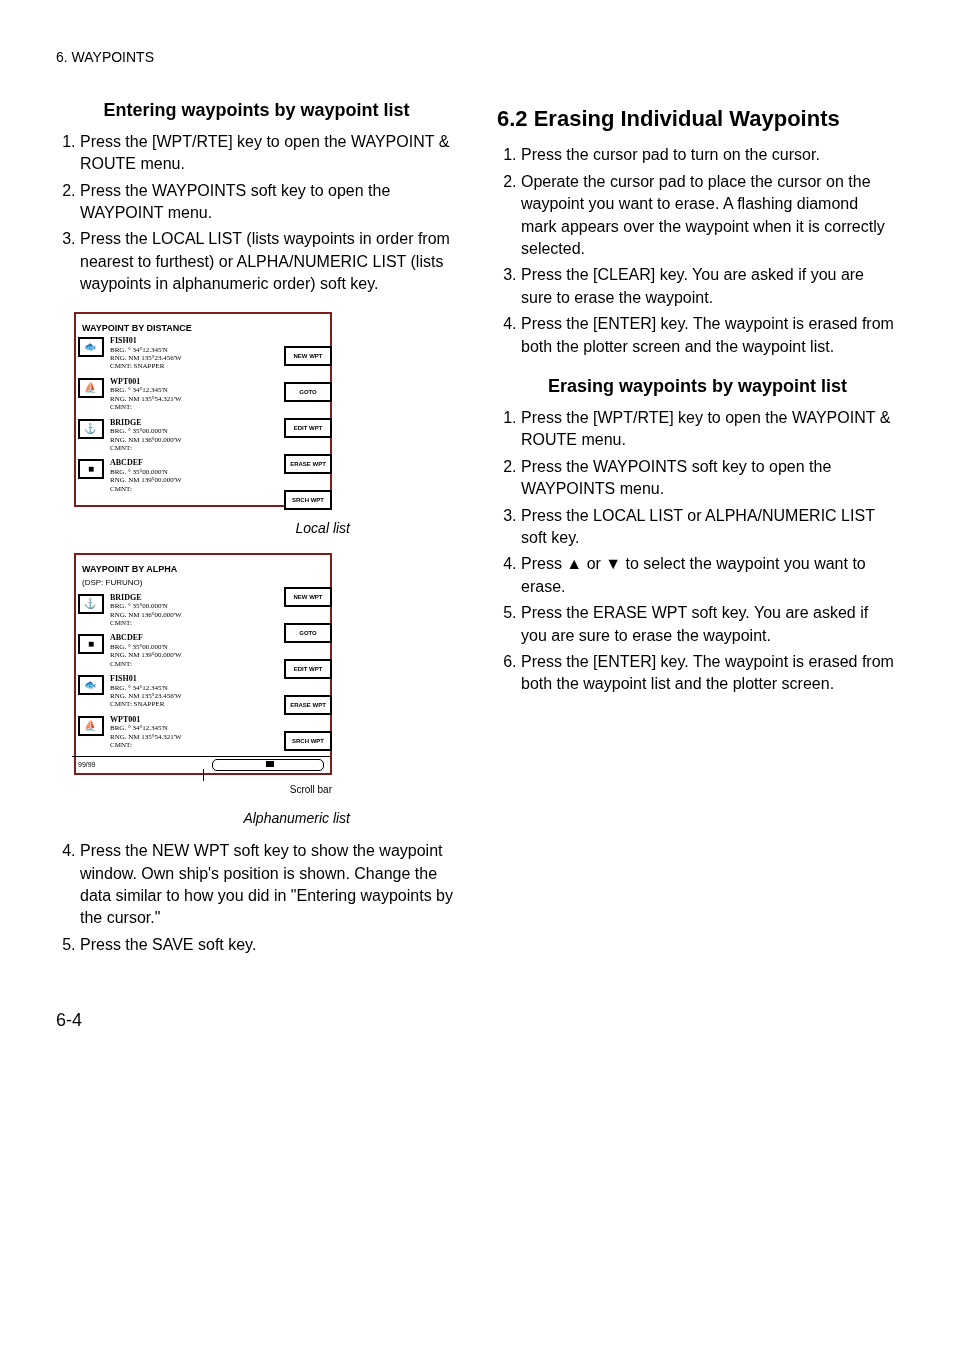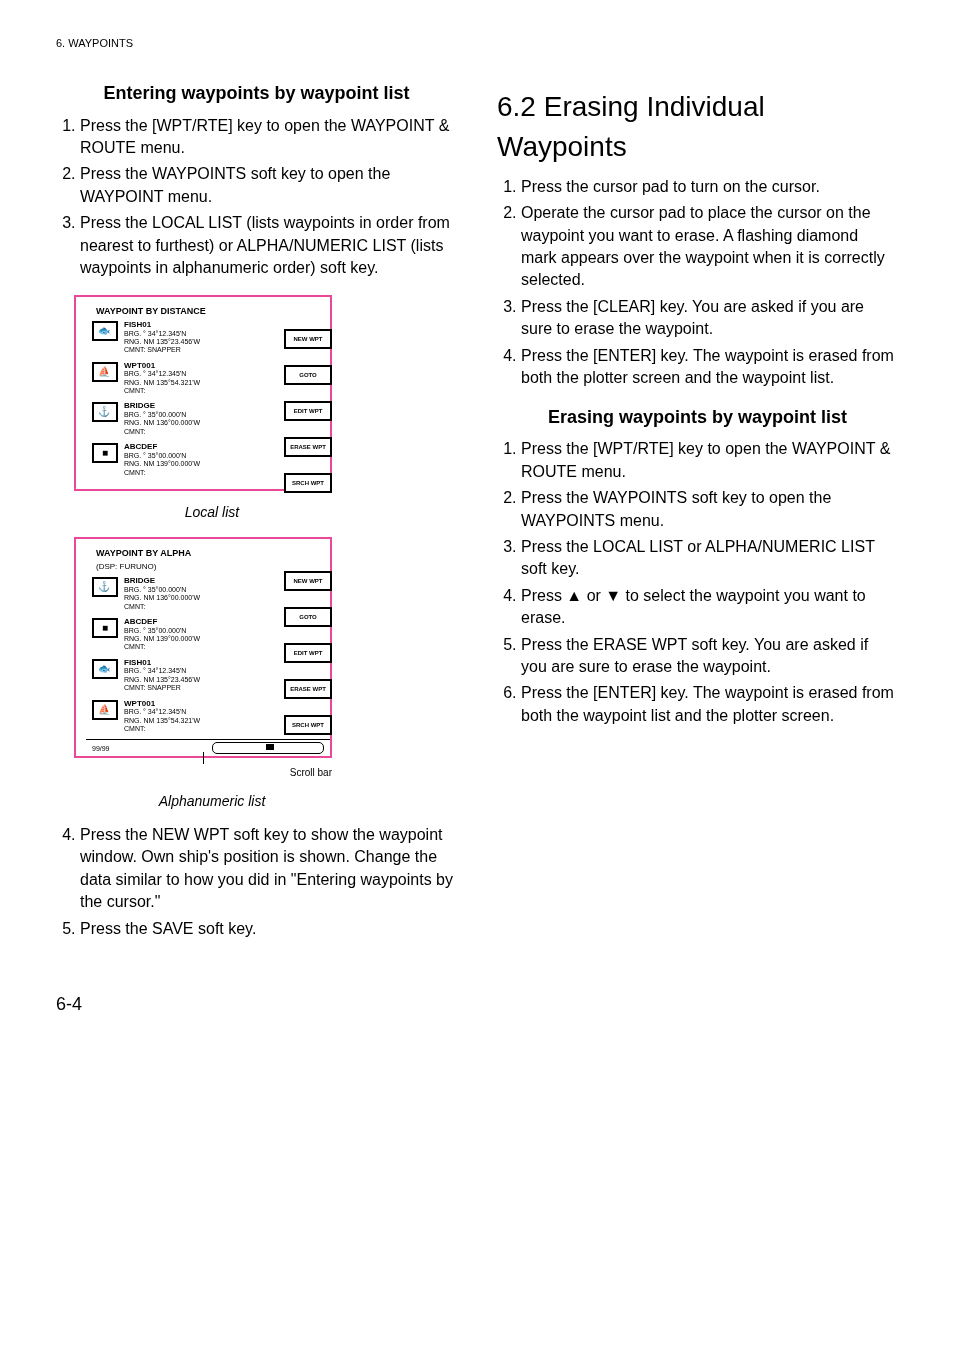--- a/index.html
+++ b/index.html
@@ -7,26 +7,27 @@
     font-size: 16px;
     line-height: 1.4;
     margin: 0;
     padding: 36px 56px;
     color: #000;
     background: #fff;
     width: 954px;
     box-sizing: border-box;
   }
   .page-header {
-    font-size: 11px;
+    font-size: 14px;
     margin-bottom: 20px;
+    margin-top: 12px;
   }
   .sec-title {
-    font-size: 28px;
-    font-weight: normal;
+    font-size: 22px;
+    font-weight: bold;
     margin: 16px 0 10px 0;
   }
   .sub-title {
     font-size: 18px;
     font-weight: bold;
     margin: 10px 0 8px 0;
     text-align: center;
   }
   .columns {
     display: flex;
@@ -37,24 +38,24 @@
   }
   ol.steps {
     padding-left: 24px;
     margin: 0 0 16px 0;
   }
   ol.steps li {
     margin-bottom: 4px;
   }
   
   .wlist-box {
-    border: 2px solid #ec4899;
+    border: 2px solid #7f1d1d;
     width: 258px;
     margin: 14px 0 10px 18px;
-    padding: 8px 6px 6px 16px;
+    padding: 8px 6px 6px 2px;
     position: relative;
     box-sizing: border-box;
   }
   .wlist-title {
     font-size: 9px;
     font-weight: bold;
     margin-left: 4px;
     margin-bottom: 2px;
   }
   .wlist-sub {
@@ -76,20 +77,21 @@
     align-items: center;
     justify-content: center;
     font-size: 10px;
     flex-shrink: 0;
     margin-top: 1px;
   }
   .wlist-info {
     font-size: 7px;
     line-height: 1.2;
     flex: 1;
+    font-family: Liberation Serif, serif;
   }
   .wlist-info .name { font-weight: bold; font-size: 8px; }
   .wlist-info .line { white-space: nowrap; }
   .wlist-softkeys {
     position: absolute;
     right: -2px;
     top: 32px;
     display: flex;
     flex-direction: column;
     gap: 16px;
@@ -129,21 +131,21 @@
     position: absolute;
     left: 48%;
     top: 1px;
     width: 8px;
     height: 6px;
     background: #000;
   }
   .caption {
     font-style: italic;
     font-size: 14px;
-    text-align: center;
+    text-align: right;
     width: 276px;
     margin: 12px 0 12px 18px;
   }
   .scroll-callout {
     font-size: 10px;
     text-align: right;
     width: 258px;
     margin-left: 18px;
     margin-top: -2px;
     margin-bottom: 2px;

